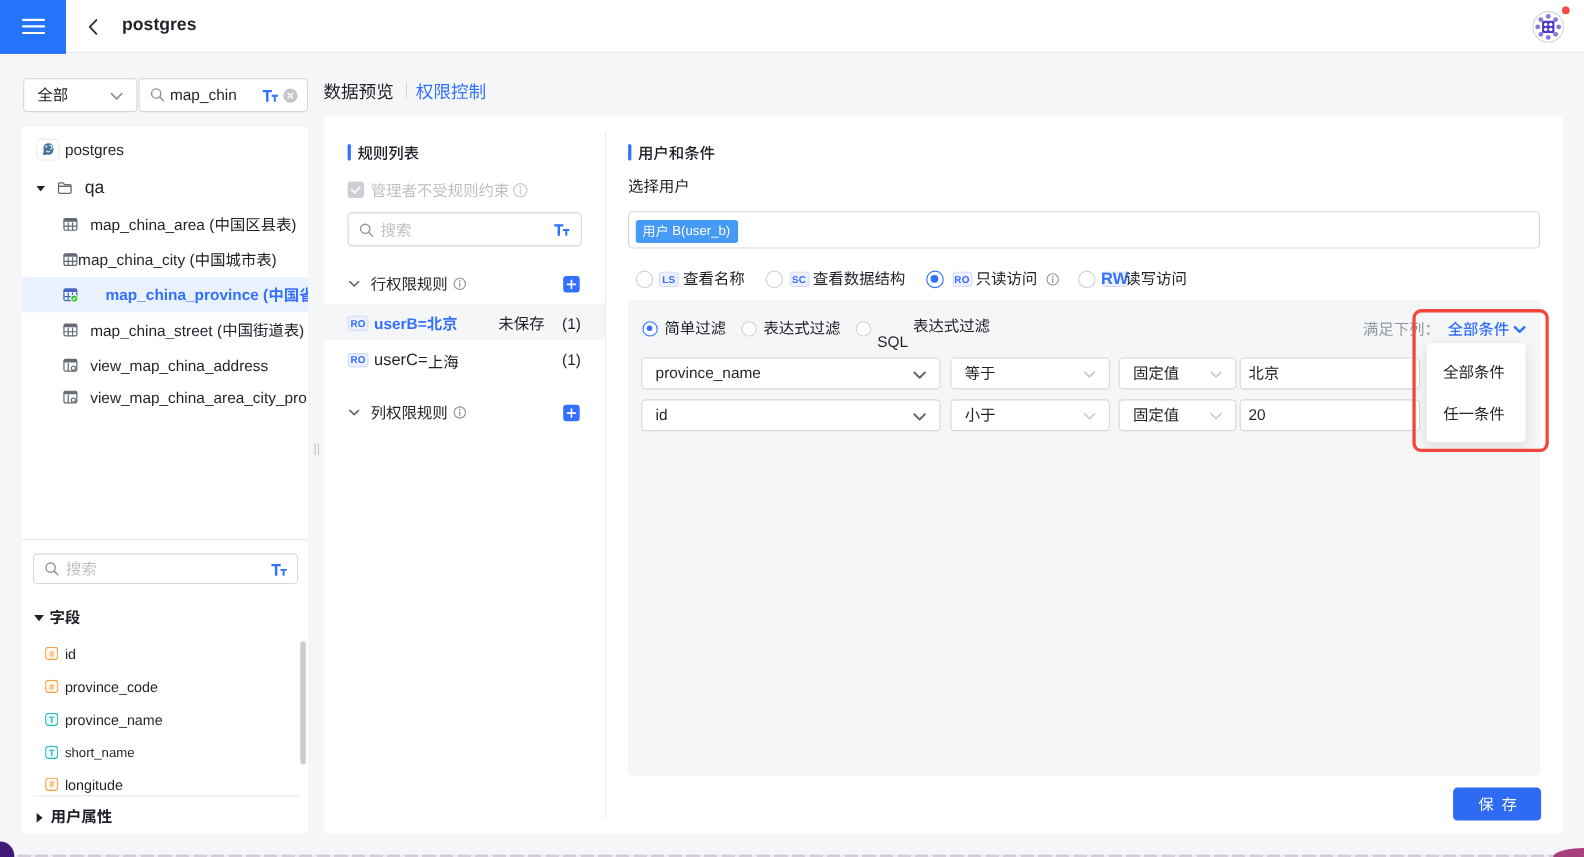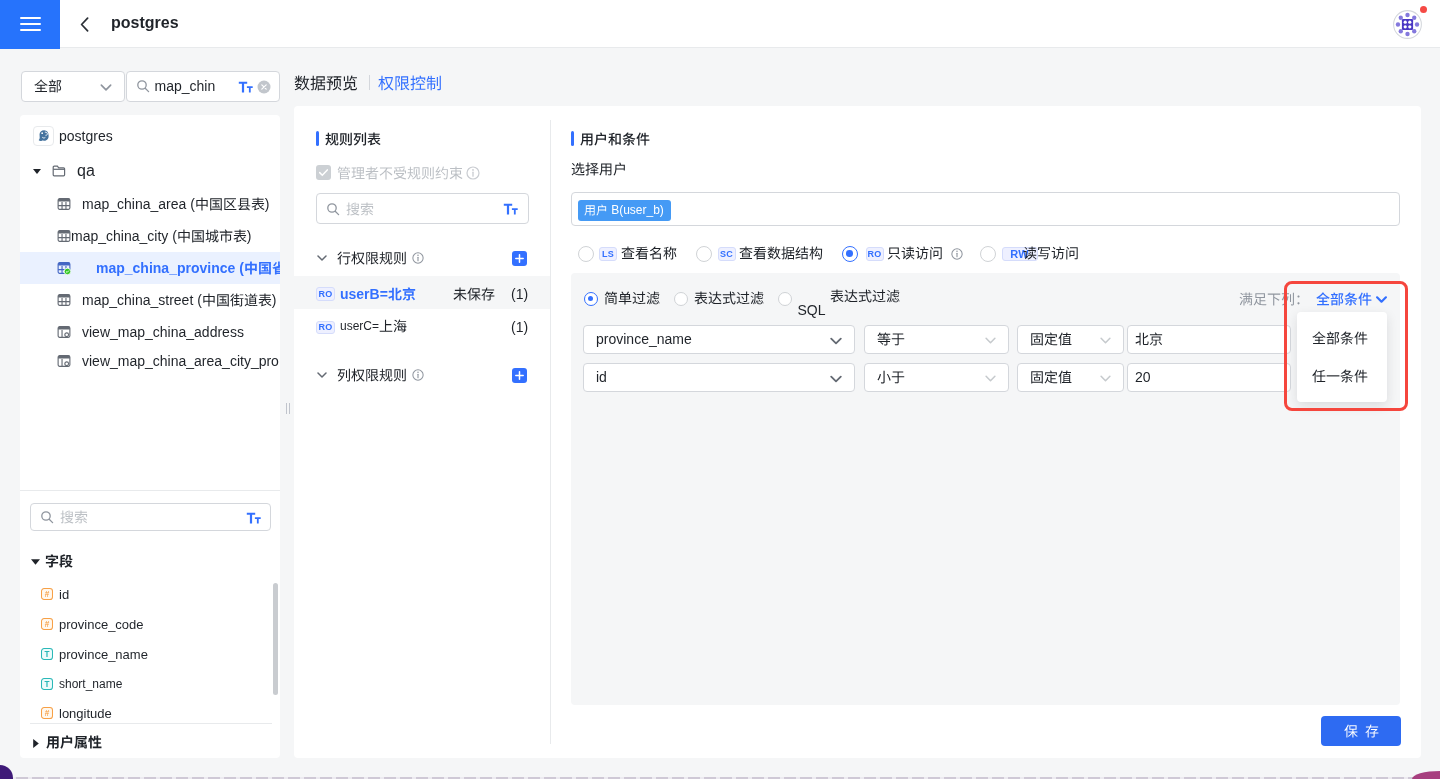--- a/index.html
+++ b/index.html
@@ -503,21 +503,21 @@
   </div>
 <div style="position:absolute;left:453px;top:287px;color:#1f2329">
     <svg style="display:block" width="42.0" height="14" viewBox="0 -880 3000 1000" fill="currentColor">
       <use href="#z47" x="0"></use>
       <use href="#z48" x="1000"></use>
       <use href="#z49" x="2000"></use>
     </svg>
   </div>
 <div style="position:absolute;left:511px;top:286px;color:#1f2329;font-size:14px">(1)</div>
 <div style="position:absolute;left:316px;top:320.5px;width:19px;height:13.5px;background:#eef0ff;border:1px solid #d5dcfb;border-radius:3px;box-sizing:border-box;display:flex;align-items:center;justify-content:center;color:#3370ff;font-size:9px;font-weight:bold;letter-spacing:.2px">RO</div>
-<div style="position:absolute;left:340px;top:319px;color:#1f2329;font-size:12px;display:flex;align-items:flex-start">
+<div style="position:absolute;left:340px;top:319px;color:#1f2329;font-size:15px;display:flex;align-items:flex-end">
     <span>userC=</span>
     <svg style="display:block" width="28.0" height="14" viewBox="0 -880 2000 1000" fill="currentColor">
       <use href="#z50" x="0"></use>
       <use href="#z51" x="1000"></use>
     </svg>
   </div>
 <div style="position:absolute;left:511px;top:319px;color:#1f2329;font-size:14px">(1)</div>
 <div style="position:absolute;left:317px;top:371.5px;">
     <svg width="10" height="6" viewBox="0 0 10 6" fill="none">
       <path d="M1 1 L5 5 L9 1" stroke="#646a73" stroke-width="1.5" stroke-linecap="round" stroke-linejoin="round"></path>
@@ -607,21 +607,21 @@
     </svg>
   </div>
 <div style="position:absolute;left:951px;top:248px;">
     <svg width="12" height="12" viewBox="0 0 14 14" fill="none">
       <circle cx="7" cy="7" r="6" stroke="#8f959e" stroke-width="1.2"></circle>
       <path d="M7 6.2 V10.2" stroke="#8f959e" stroke-width="1.3" stroke-linecap="round"></path>
       <circle cx="7" cy="3.9" r="0.9" fill="#8f959e"></circle>
     </svg>
   </div>
 <div style="position:absolute;left:980px;top:246px;width:16px;height:16px;border:1px solid #d0d3d6;border-radius:50%;background:#fff;box-sizing:border-box"></div>
-<div style="position:absolute;left:1001.5px;top:246.5px;width:36px;height:14.5px;background:#eef0ff;border:1px solid #d5dcfb;border-radius:3px;box-sizing:border-box;display:flex;align-items:center;justify-content:center;color:#3370ff;font-size:11px;font-weight:bold;letter-spacing:.2px">RW</div>
+<div style="position:absolute;left:1001.5px;top:246.5px;width:24px;height:14.5px;background:#eef0ff;border:1px solid #d5dcfb;border-radius:3px;box-sizing:border-box;display:flex;align-items:center;justify-content:center;color:#3370ff;font-size:15px;font-weight:bold;letter-spacing:.2px">RW</div>
 <div style="position:absolute;left:1023px;top:245.5px;color:#1f2329">
     <svg style="display:block" width="56.0" height="14" viewBox="0 -880 4000 1000" fill="currentColor">
       <use href="#z69" x="0"></use>
       <use href="#z72" x="1000"></use>
       <use href="#z70" x="2000"></use>
       <use href="#z71" x="3000"></use>
     </svg>
   </div>
 <div style="position:absolute;left:571px;top:272.5px;width:829px;height:432px;background:#f5f6f7;border-radius:4px"></div>
 <div style="position:absolute;left:584px;top:292px;width:14px;height:14px;border:1.5px solid #3370ff;border-radius:50%;background:#fff;box-sizing:border-box">

